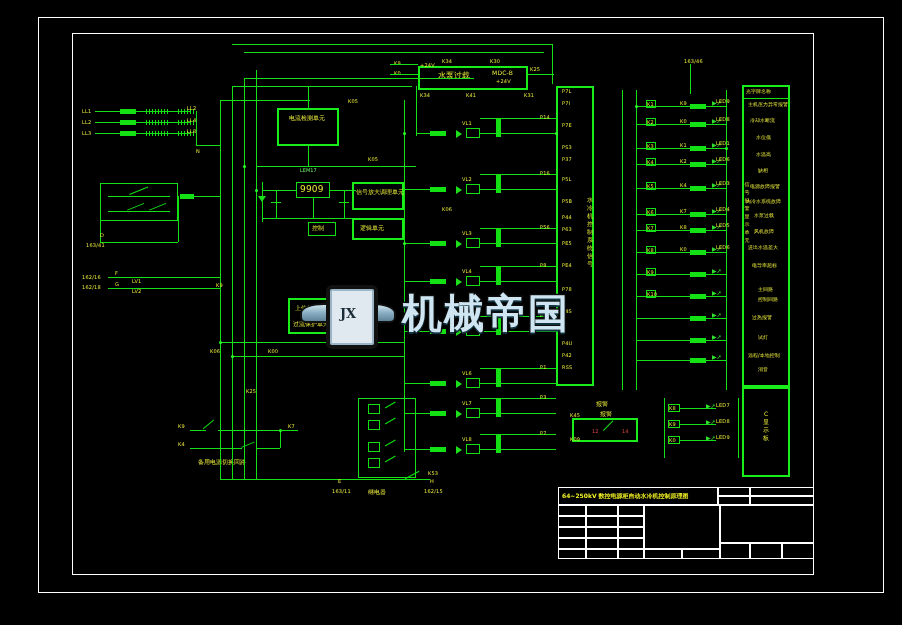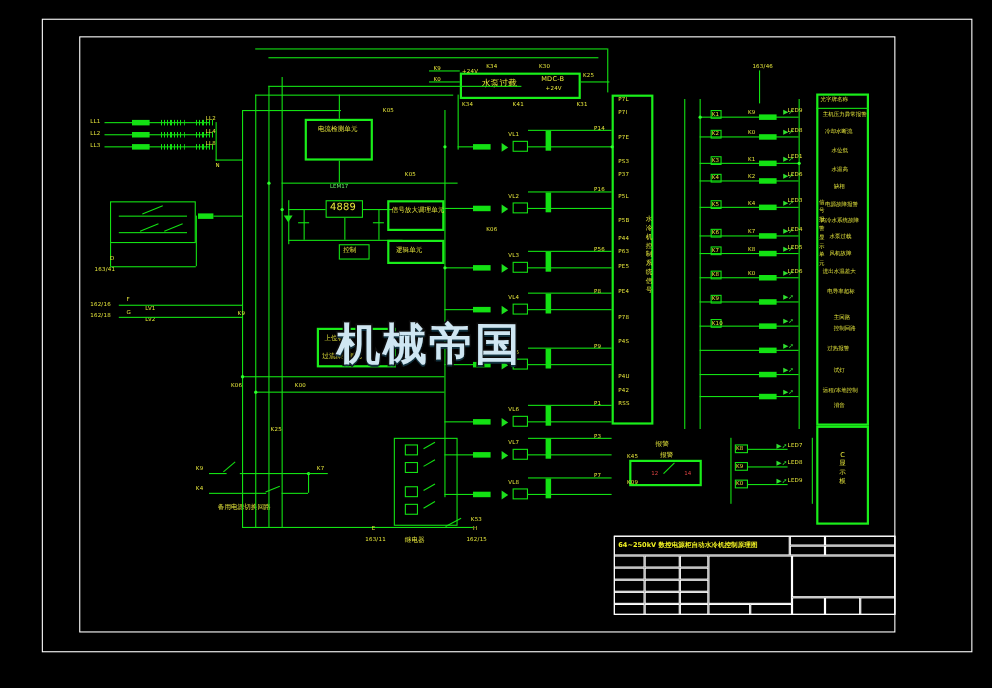--- a/index.html
+++ b/index.html
@@ -154,21 +154,21 @@
     <div class="h" style="left:220px;top:479px;width:210px"></div>
 
     <div class="boxb" style="left:277px;top:108px;width:62px;height:38px"></div>
     <div class="cn" style="left:289px;top:114px">电流检测单元</div>
     <div class="v" style="left:308px;top:86px;height:22px"></div>
     <div class="v" style="left:308px;top:146px;height:20px"></div>
     <div class="h" style="left:256px;top:166px;width:160px"></div>
     <div class="lblg" style="left:300px;top:167px">LEM17</div>
 
     <div class="box" style="left:296px;top:182px;width:34px;height:16px"></div>
-    <div class="lbl" style="left:300px;top:186px;font-size:9px">4889</div>
+    <div class="lbl" style="left:300px;top:186px;font-size:9px">9909</div>
     <div class="h" style="left:262px;top:190px;width:34px"></div>
     <div class="h" style="left:330px;top:190px;width:26px"></div>
     <div class="h" style="left:262px;top:218px;width:104px"></div>
     <div class="v" style="left:276px;top:190px;height:28px"></div>
     <div class="v" style="left:313px;top:198px;height:20px"></div>
     <div class="v" style="left:344px;top:190px;height:28px"></div>
     <div class="h" style="left:271px;top:202px;width:10px"></div>
     <div class="h" style="left:339px;top:202px;width:10px"></div>
     <div class="tri" style="left:258px;top:196px"></div>
     <div class="v" style="left:262px;top:182px;height:40px"></div>
@@ -502,20 +502,26 @@
     <div class="node" style="left:255px;top:189px"></div>
     <div class="node" style="left:403px;top:132px"></div>
     <div class="node" style="left:403px;top:242px"></div>
     <div class="node" style="left:555px;top:132px"></div>
     <div class="node" style="left:635px;top:105px"></div>
     <div class="node" style="left:725px;top:147px"></div>
 
   </div>
 
   <div class="wm">
+    <div class="wm-badge">
+      <div class="wm-wing l"></div>
+      <div class="wm-wing r"></div>
+      <div class="wm-gear"></div>
+      <div class="wm-jx">JX</div>
+    </div>
     <div class="wm-txt">
       <div class="wm-cn">机械帝国</div>
     </div>
   </div>
 
   <div>
     <div class="tb" style="left:558px;top:487px;width:256px;height:72px"></div>
     <div class="tb" style="left:558px;top:487px;width:160px;height:18px"></div>
     <div class="tb-title" style="left:562px;top:492px">64~250kV 数控电源柜自动水冷机控制原理图</div>
 

